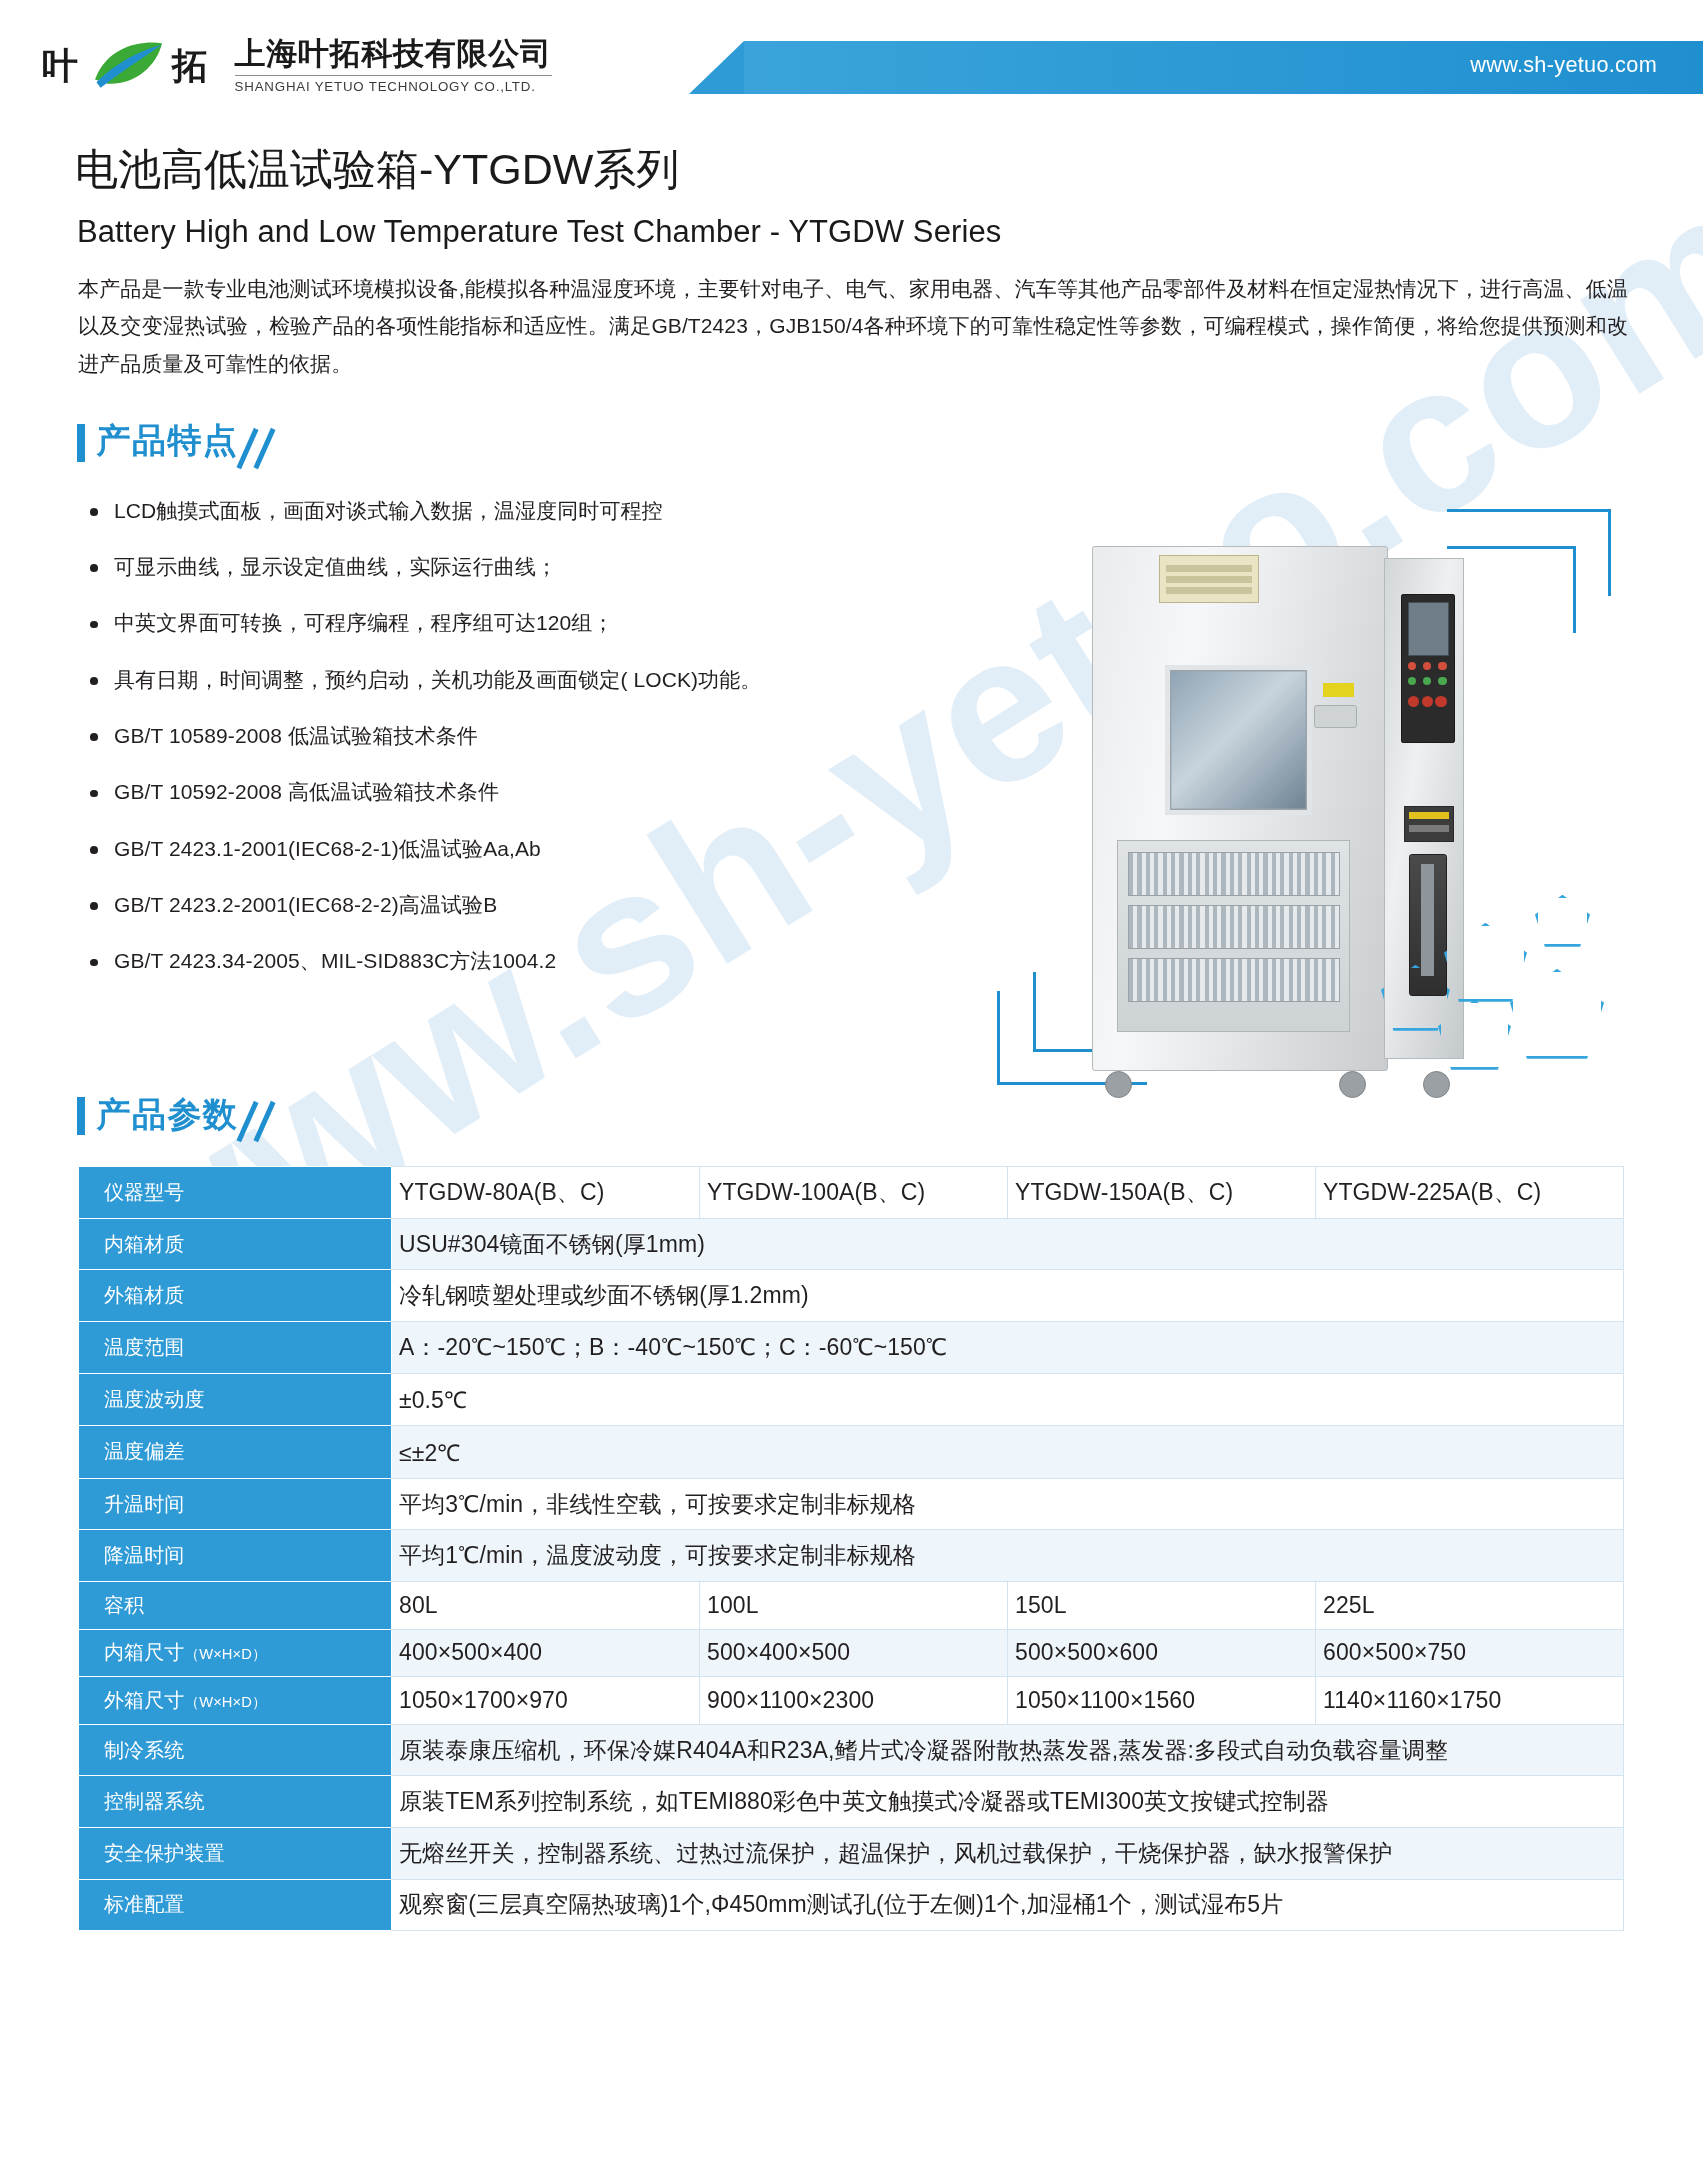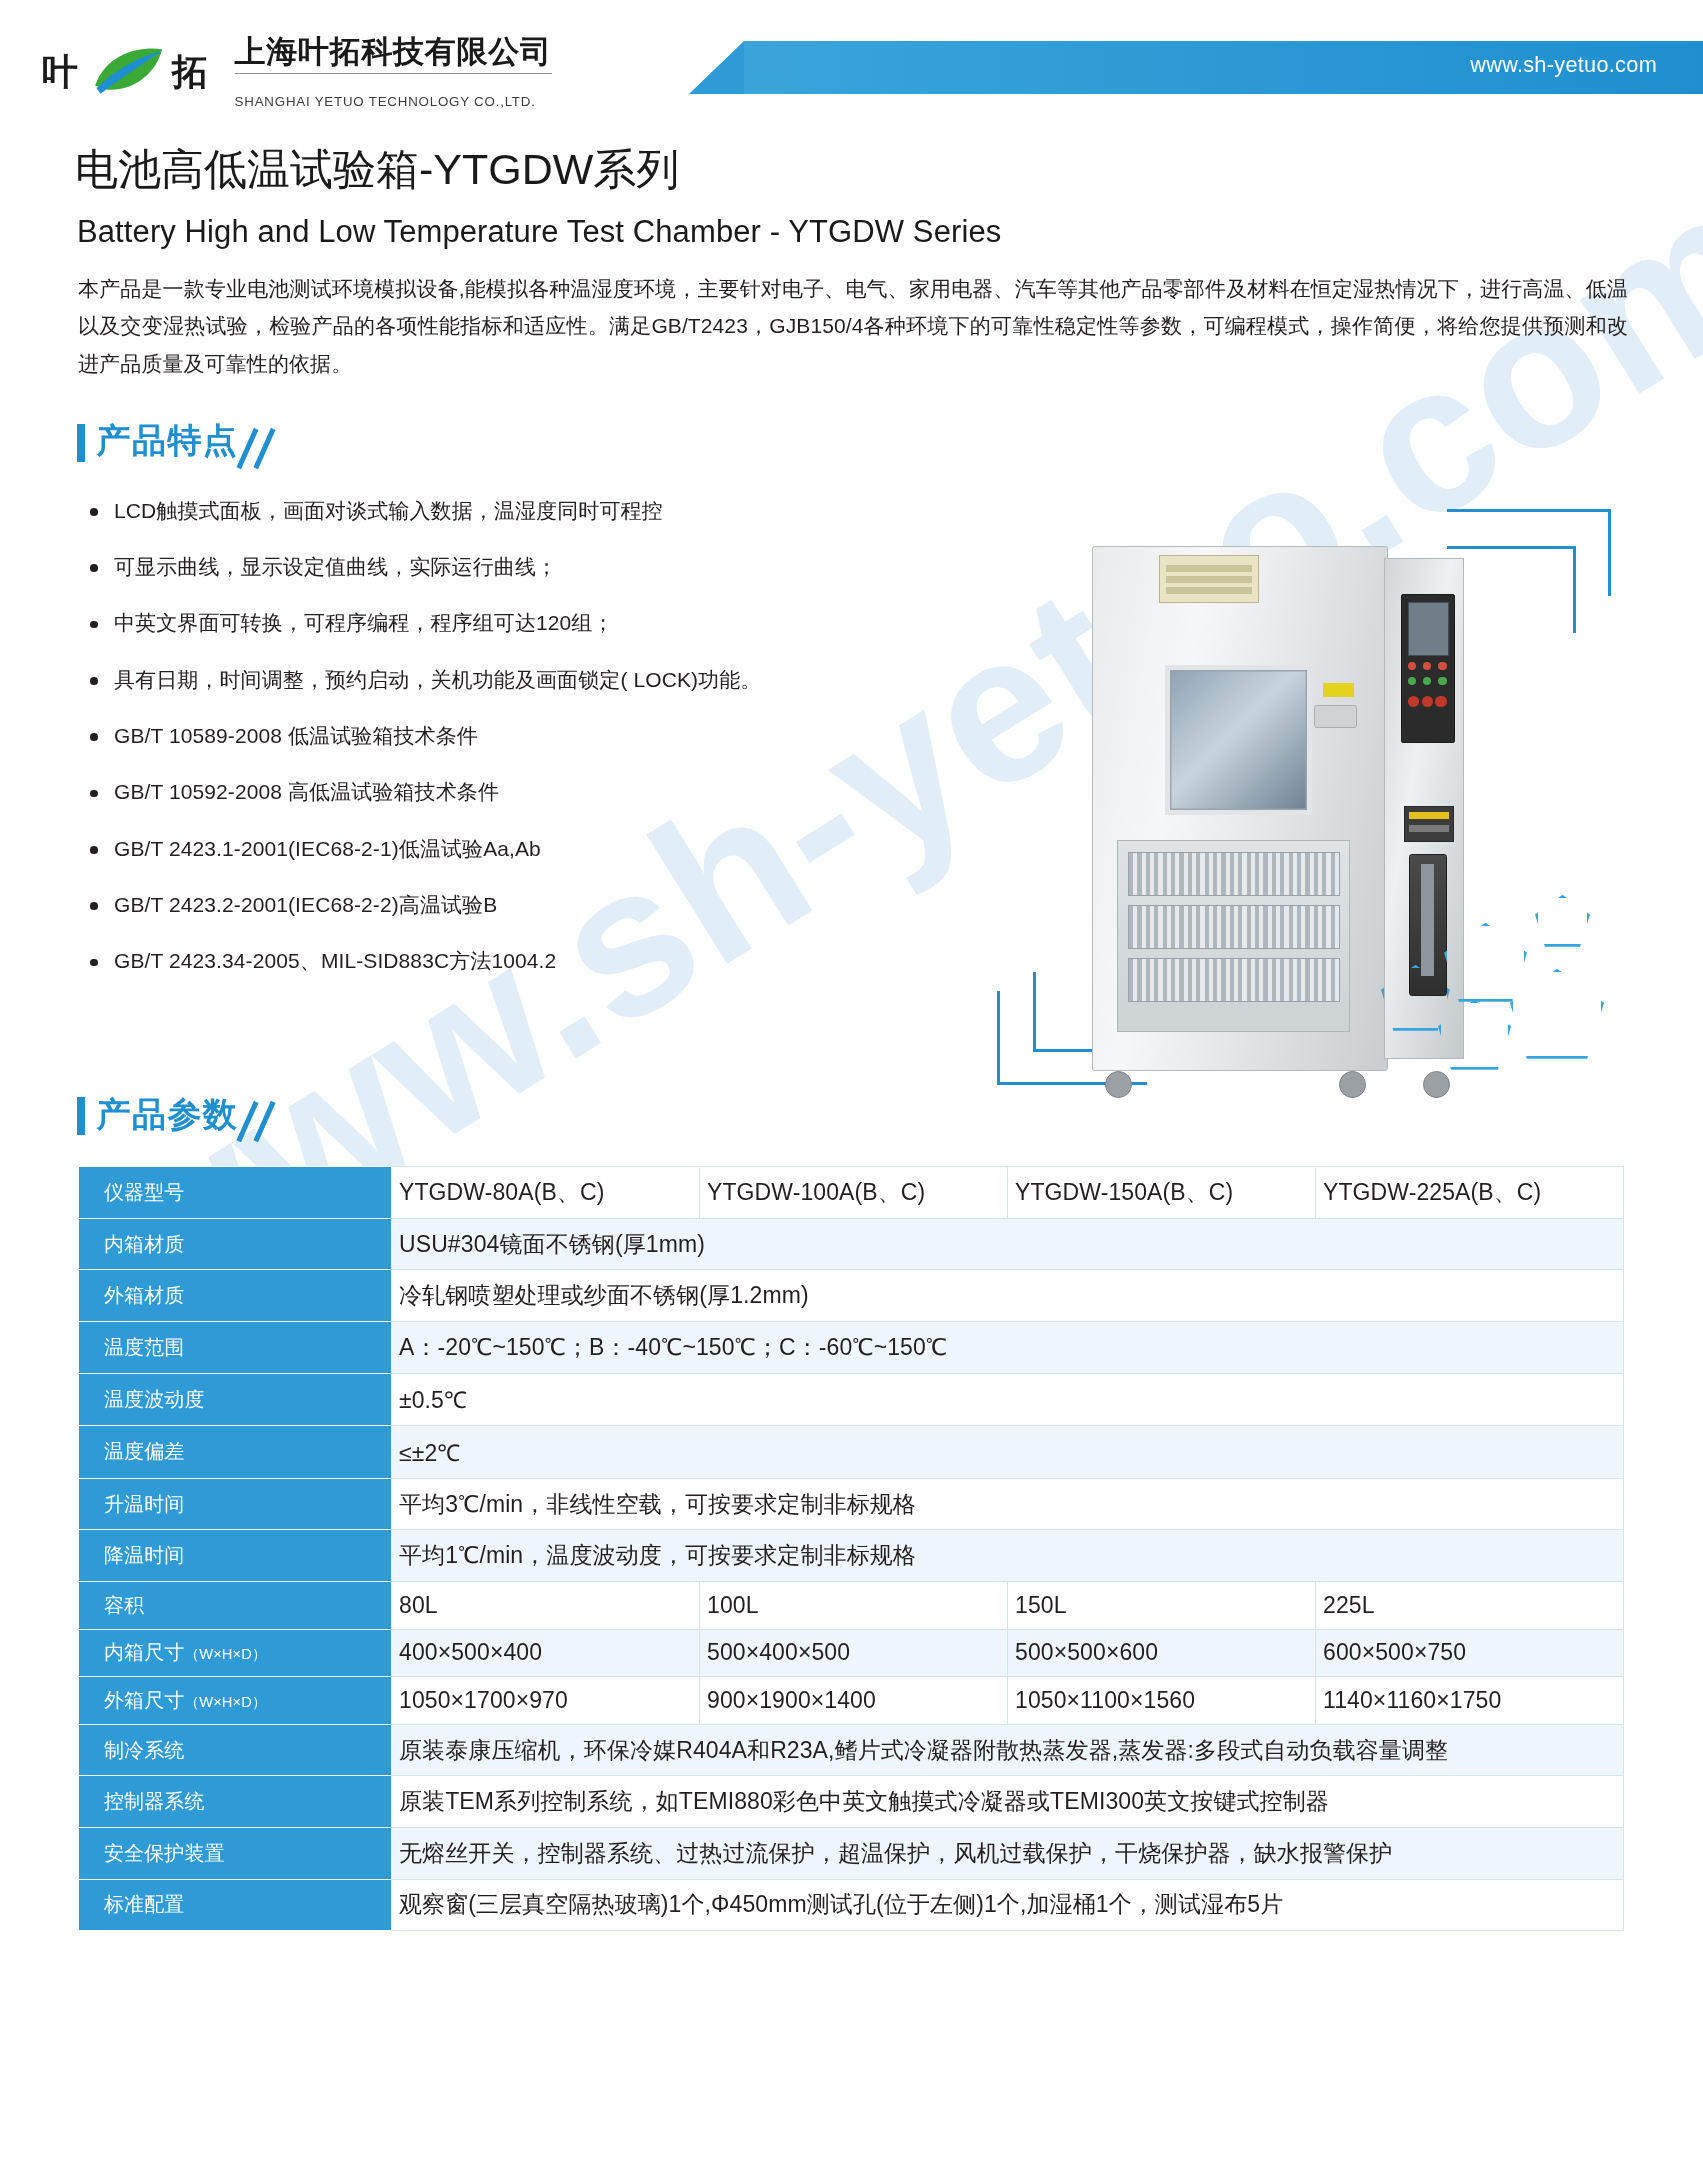--- a/index.html
+++ b/index.html
@@ -115,21 +115,21 @@
     color: #1a1a1a;
     letter-spacing: 0.7px;
     line-height: 1.05;
   }
   .logo-text .en {
     font-size: 13.3px;
     color: #3b3b3b;
     letter-spacing: 0.8px;
     margin-top: 4.2px;
     border-top: 1.4px solid #8d8d8d;
-    padding-top: 20px;
+    padding-top: 3px;
   }
 
   
   .content {
     position: relative;
     z-index: 10;
   }
   .title-cn {
     margin: 21px 0 0 75px;
     font-size: 43px;
@@ -654,21 +654,21 @@
         <tr class="alt">
           <td class="lbl"><span>内箱尺寸</span><small>（W×H×D）</small></td>
           <td class="v">400×500×400</td>
           <td class="v">500×400×500</td>
           <td class="v">500×500×600</td>
           <td class="v">600×500×750</td>
         </tr>
         <tr>
           <td class="lbl"><span>外箱尺寸</span><small>（W×H×D）</small></td>
           <td class="v">1050×1700×970</td>
-          <td class="v">900×1900×1400</td>
+          <td class="v">900×1100×2300</td>
           <td class="v">1050×1100×1560</td>
           <td class="v">1140×1160×1750</td>
         </tr>
         <tr class="alt">
           <td class="lbl">制冷系统</td>
           <td class="v" colspan="4">原装泰康压缩机，环保冷媒R404A和R23A,鳍片式冷凝器附散热蒸发器,蒸发器:多段式自动负载容量调整</td>
         </tr>
         <tr>
           <td class="lbl">控制器系统</td>
           <td class="v" colspan="4">原装TEM系列控制系统，如TEMI880彩色中英文触摸式冷凝器或TEMI300英文按键式控制器</td>

